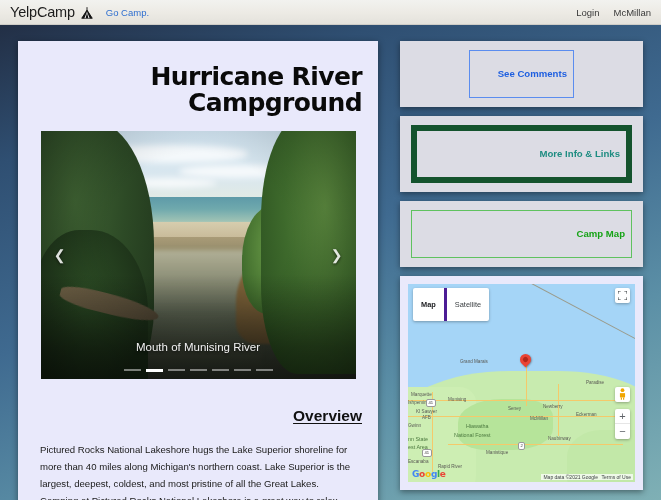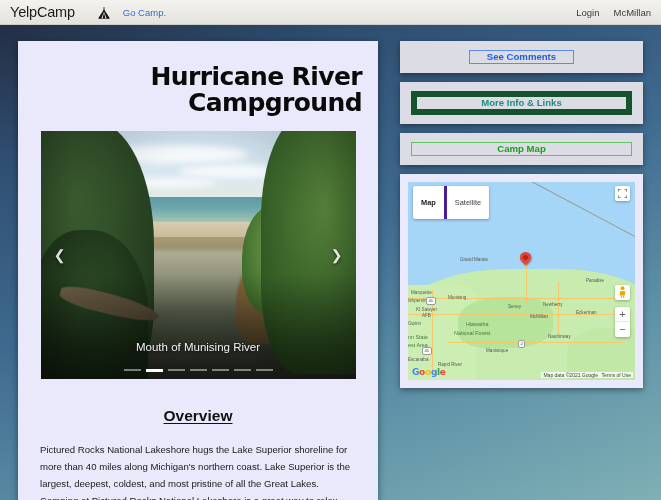--- a/index.html
+++ b/index.html
@@ -21,21 +21,21 @@
   
   .navbar{
     position:absolute; top:0; left:0; right:0; height:25px;
     background:linear-gradient(180deg,#f2f2ef 0%, #eceae4 55%, #e4e2dc 100%);
     border-bottom:1px solid #cfcdc7;
     display:flex; align-items:center; padding:0 10px;
     z-index:30;
   }
   .brand{
     font-size:14.5px; color:#1c1c1c; letter-spacing:-0.2px;
-    display:flex; align-items:center; gap:22px;
+    display:flex; align-items:center; gap:5px;
   }
   .tent-ico{ display:inline-block; width:14px; height:14px; position:relative; top:1px; }
   .goback{
     margin-left:12px; font-size:9.5px; color:#2f6fd0; text-decoration:none;
   }
   .nav-right{ margin-left:auto; display:flex; gap:14px; }
   .nav-right a{ font-size:9.5px; color:#3a3a3a; text-decoration:none; }
 
   
   .content{
@@ -152,39 +152,39 @@
   .c-next{ right:6px; }
   .indicators{
     position:absolute; left:0; right:0; bottom:7px;
     display:flex; justify-content:center; gap:5px;
   }
   .ind{ width:17px; height:2px; background:rgba(255,255,255,.45); cursor:pointer; }
   .ind.active{ background:#ffffff; height:3px; }
 
   
   .overview-h{
-    text-align:center; margin:28px 0 16px 0;
+    text-align:right; margin:28px 0 16px 0;
     font-size:15.5px; font-weight:bold; color:#111;
     text-decoration:underline; text-underline-offset:2px;
   }
   .overview-p{
     font-size:9.6px; line-height:1.78; color:#202020;
     margin:0; padding:0 6px 8px 6px; text-align:left;
   }
 
   
   .side-card{
     background:#dcdce4;
     box-shadow:0 2px 6px rgba(0,0,0,.42);
     padding:9px 11px;
     margin-bottom:9px;
   }
   .btn{
-    display:block; width:100%; text-align:center;
-    padding:0 6px; font-size:9.6px; font-weight:bold;
+    display:block; width:100%; text-align:right;
+    padding:17px 6px; font-size:9.6px; font-weight:bold;
     background:transparent; cursor:pointer;
     border-radius:0; line-height:1.25;
     font-family:"Liberation Sans", sans-serif;
   }
   .btn-comments{ border:1px solid #5b8def; color:#1e5fe0; width:105px; margin:0 auto; }
   .btn-info{ border:6px solid #14532d; color:#1f8d82; }
   .btn-map{ border:1px solid #5fc25f; color:#16a316; }
 
   .map-card{
     background:#e9e9fb;

